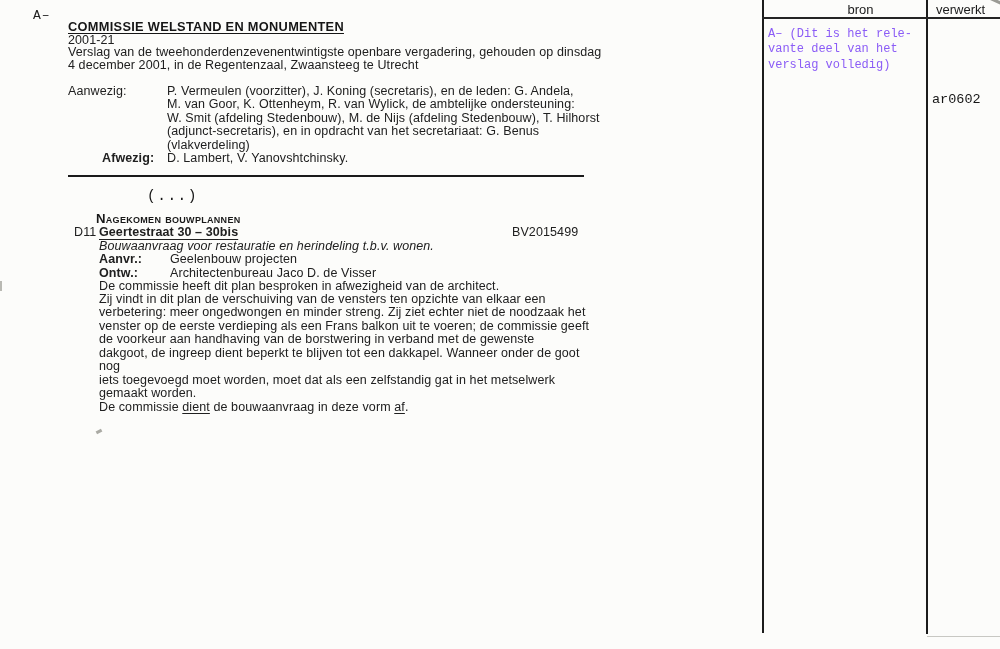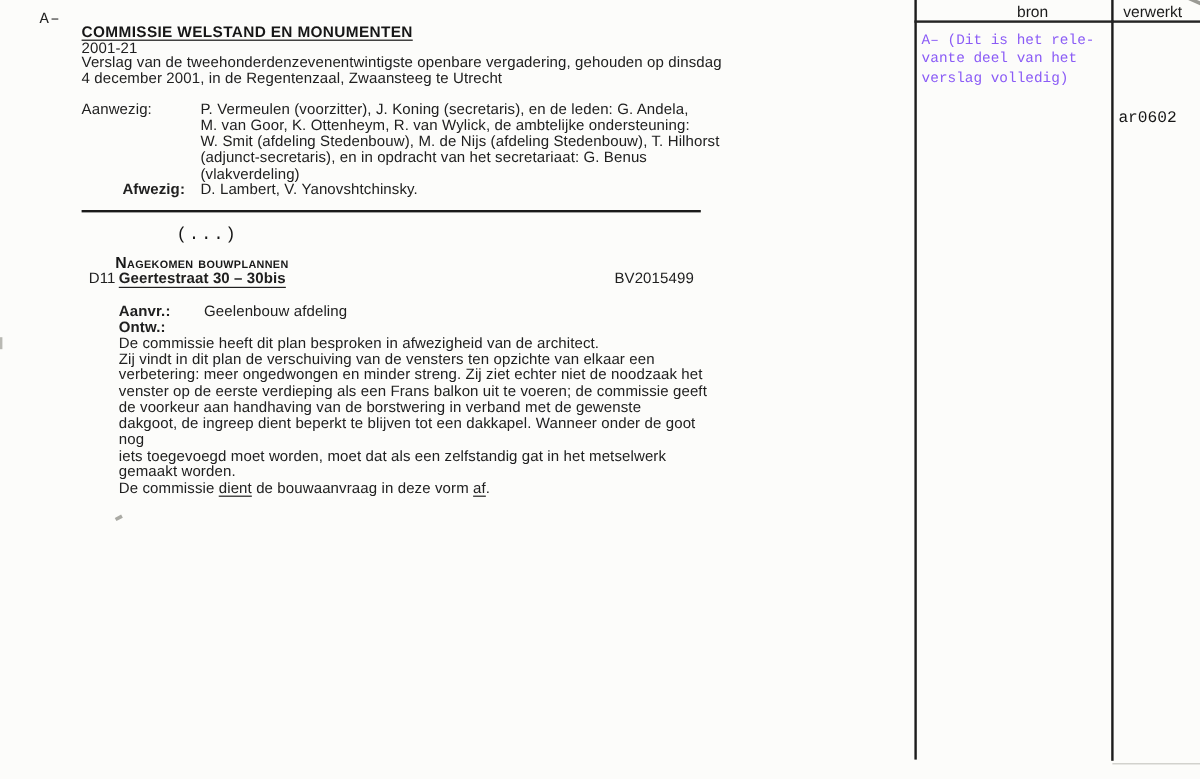--- a/index.html
+++ b/index.html
@@ -98,23 +98,25 @@
   <div class="abs rule"></div>
 
   <div class="abs mono ellipsis">(...)</div>
 
   <div class="abs section-heading">Nagekomen bouwplannen</div>
 
   <div class="abs doc-text item-code">D11</div>
   <div class="abs doc-text item-address">Geertestraat 30 – 30bis</div>
   <div class="abs doc-text item-ref">BV2015499</div>
 
+  <div class="abs doc-text item-subject">Bouwaanvraag voor restauratie en herindeling t.b.v. wonen.</div>
   <div class="abs doc-text lbl-aanvr">Aanvr.:</div>
-  <div class="abs doc-text val-aanvr">Geelenbouw afdeling</div>
+  <div class="abs doc-text val-aanvr">Geelenbouw projecten</div>
   <div class="abs doc-text lbl-ontw">Ontw.:</div>
+  <div class="abs doc-text val-ontw">Architectenbureau Jaco D. de Visser</div>
 
   <div class="abs doc-text body-block">
     <div>De commissie heeft dit plan besproken in afwezigheid van de architect.</div>
     <div>Zij vindt in dit plan de verschuiving van de vensters ten opzichte van elkaar een</div>
     <div>verbetering: meer ongedwongen en minder streng. Zij ziet echter niet de noodzaak het</div>
     <div>venster op de eerste verdieping als een Frans balkon uit te voeren; de commissie geeft</div>
     <div>de voorkeur aan handhaving van de borstwering in verband met de gewenste</div>
     <div>dakgoot, de ingreep dient beperkt te blijven tot een dakkapel. Wanneer onder de goot nog</div>
     <div>iets toegevoegd moet worden, moet dat als een zelfstandig gat in het metselwerk</div>
     <div>gemaakt worden.</div>

